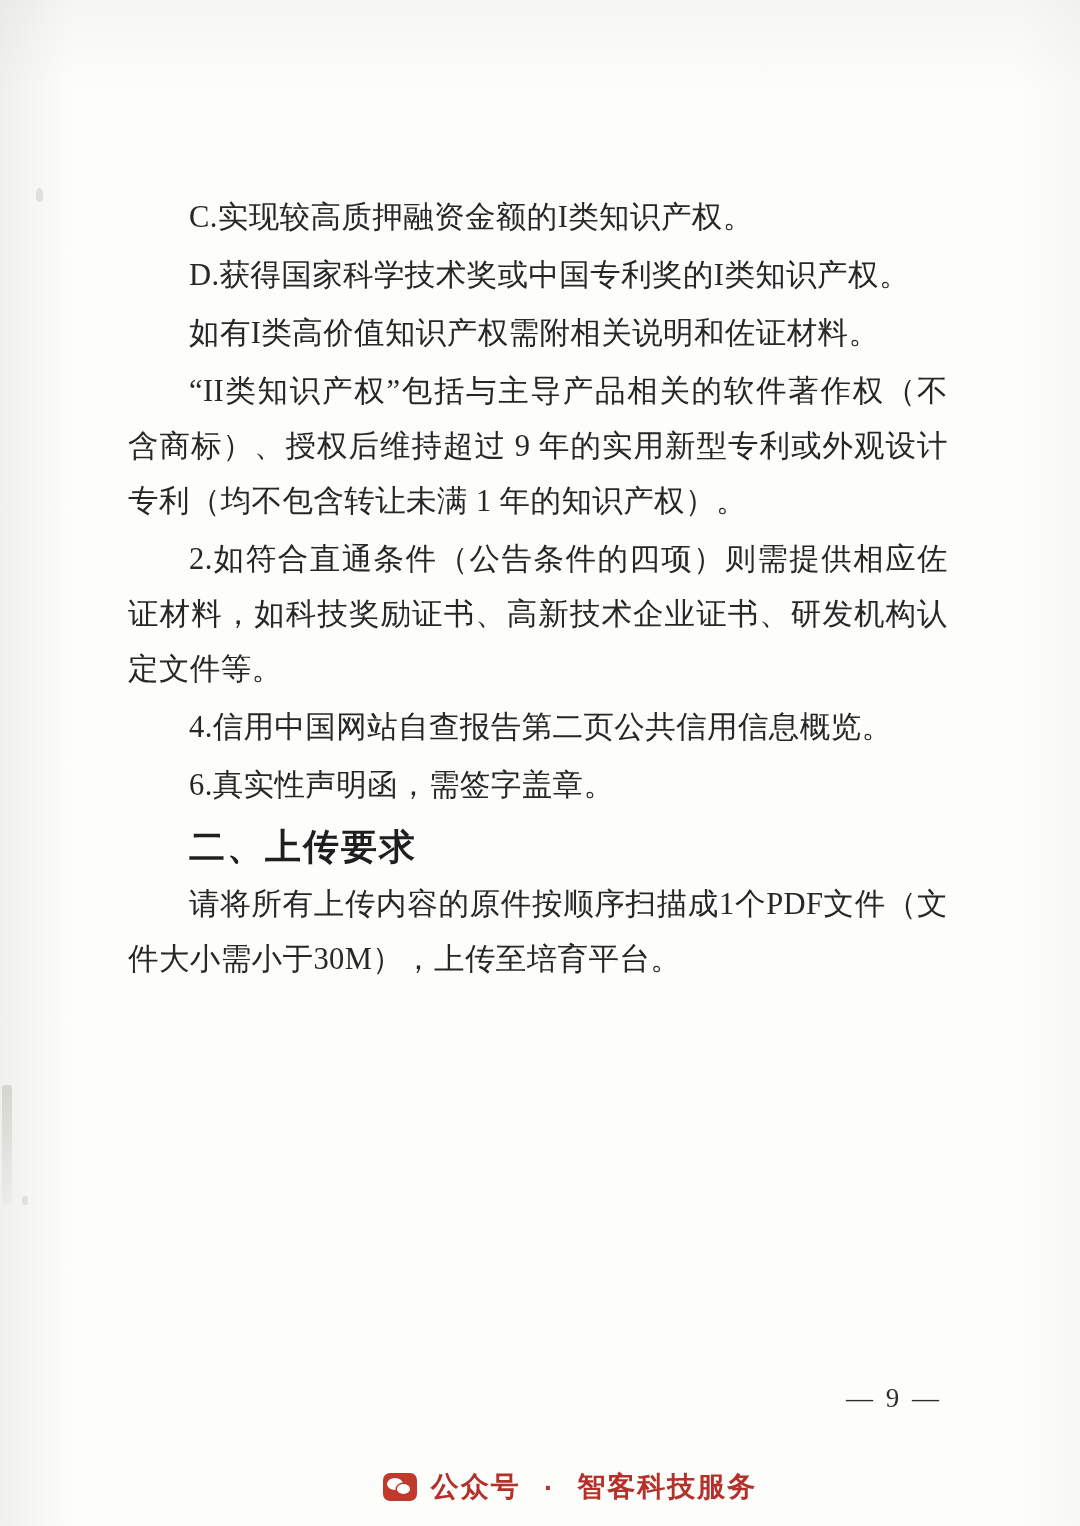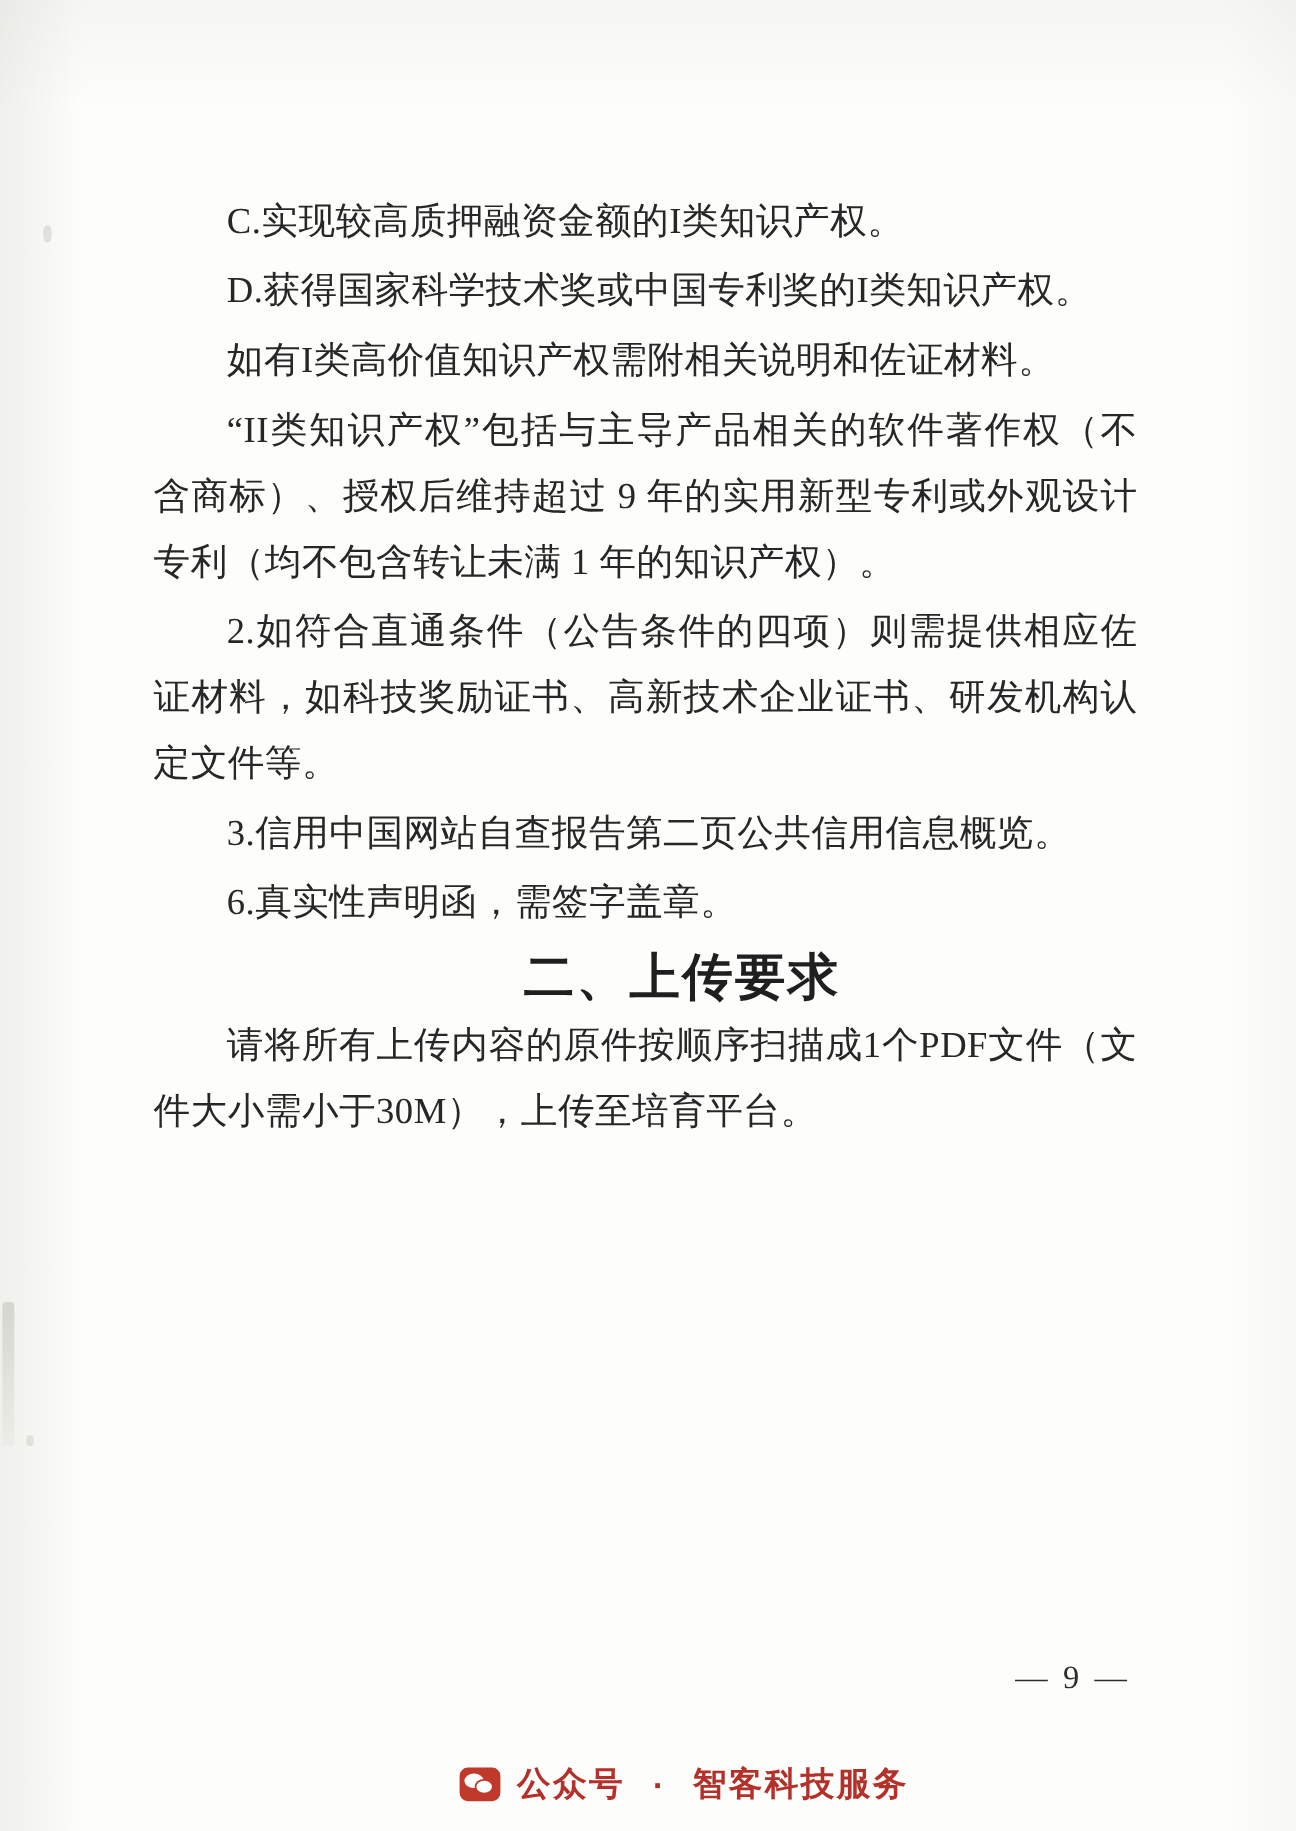--- a/index.html
+++ b/index.html
@@ -32,45 +32,44 @@
   }
   .speck {
     position: absolute;
     background: #cfcdc6;
     opacity: .55;
     border-radius: 40%;
   }
   .content {
     position: absolute;
     left: 128px;
-    top: 157px;
+    top: 190px;
     width: 820px;
   }
   .para {
     font-size: 30.5px;
     line-height: 55px;
     letter-spacing: .4px;
     text-align: justify;
     text-justify: inter-ideograph;
     margin: 0 0 3px 0;
     color: #272727;
   }
   .indent {
     text-indent: 61px;
   }
   .heading {
-    font-size: 42px;
+    font-size: 36px;
     line-height: 56px;
     margin: 6px 0 2px 0;
     text-indent: 61px;
     font-family: "Liberation Sans", "DejaVu Sans", sans-serif;
     font-weight: 700;
     letter-spacing: 2px;
     color: #1f1f1f;
-    text-align: center;
   }
   .page-number {
     position: absolute;
     right: 138px;
     top: 1383px;
     font-size: 27px;
     letter-spacing: 3px;
     color: #2d2d2d;
     font-family: "Liberation Serif", serif;
   }
@@ -134,21 +133,21 @@
   <div class="edge-mark"></div>
   <div class="speck" style="left:36px; top:188px; width:7px; height:14px;"></div>
   <div class="speck" style="left:22px; top:1196px; width:6px; height:9px;"></div>
 
   <div class="content">
     <p class="para indent">C.实现较高质押融资金额的I类知识产权。</p>
     <p class="para indent">D.获得国家科学技术奖或中国专利奖的I类知识产权。</p>
     <p class="para indent">如有I类高价值知识产权需附相关说明和佐证材料。</p>
     <p class="para indent">“II类知识产权”包括与主导产品相关的软件著作权（不含商标）、授权后维持超过 9 年的实用新型专利或外观设计专利（均不包含转让未满 1 年的知识产权）。</p>
     <p class="para indent">2.如符合直通条件（公告条件的四项）则需提供相应佐证材料，如科技奖励证书、高新技术企业证书、研发机构认定文件等。</p>
-    <p class="para indent">3.信用中国网站自查报告第二页公共信用信息概览。</p>
+    <p class="para indent">4.信用中国网站自查报告第二页公共信用信息概览。</p>
     <p class="para indent">6.真实性声明函，需签字盖章。</p>
 
     <h2 class="heading">二、上传要求</h2>
     <p class="para indent">请将所有上传内容的原件按顺序扫描成1个PDF文件（文件大小需小于30M），上传至培育平台。</p>
   </div>
 
   <div class="page-number">— 9 —</div>
 
   <div class="footer-brand">
     <span class="wechat-badge"></span>

